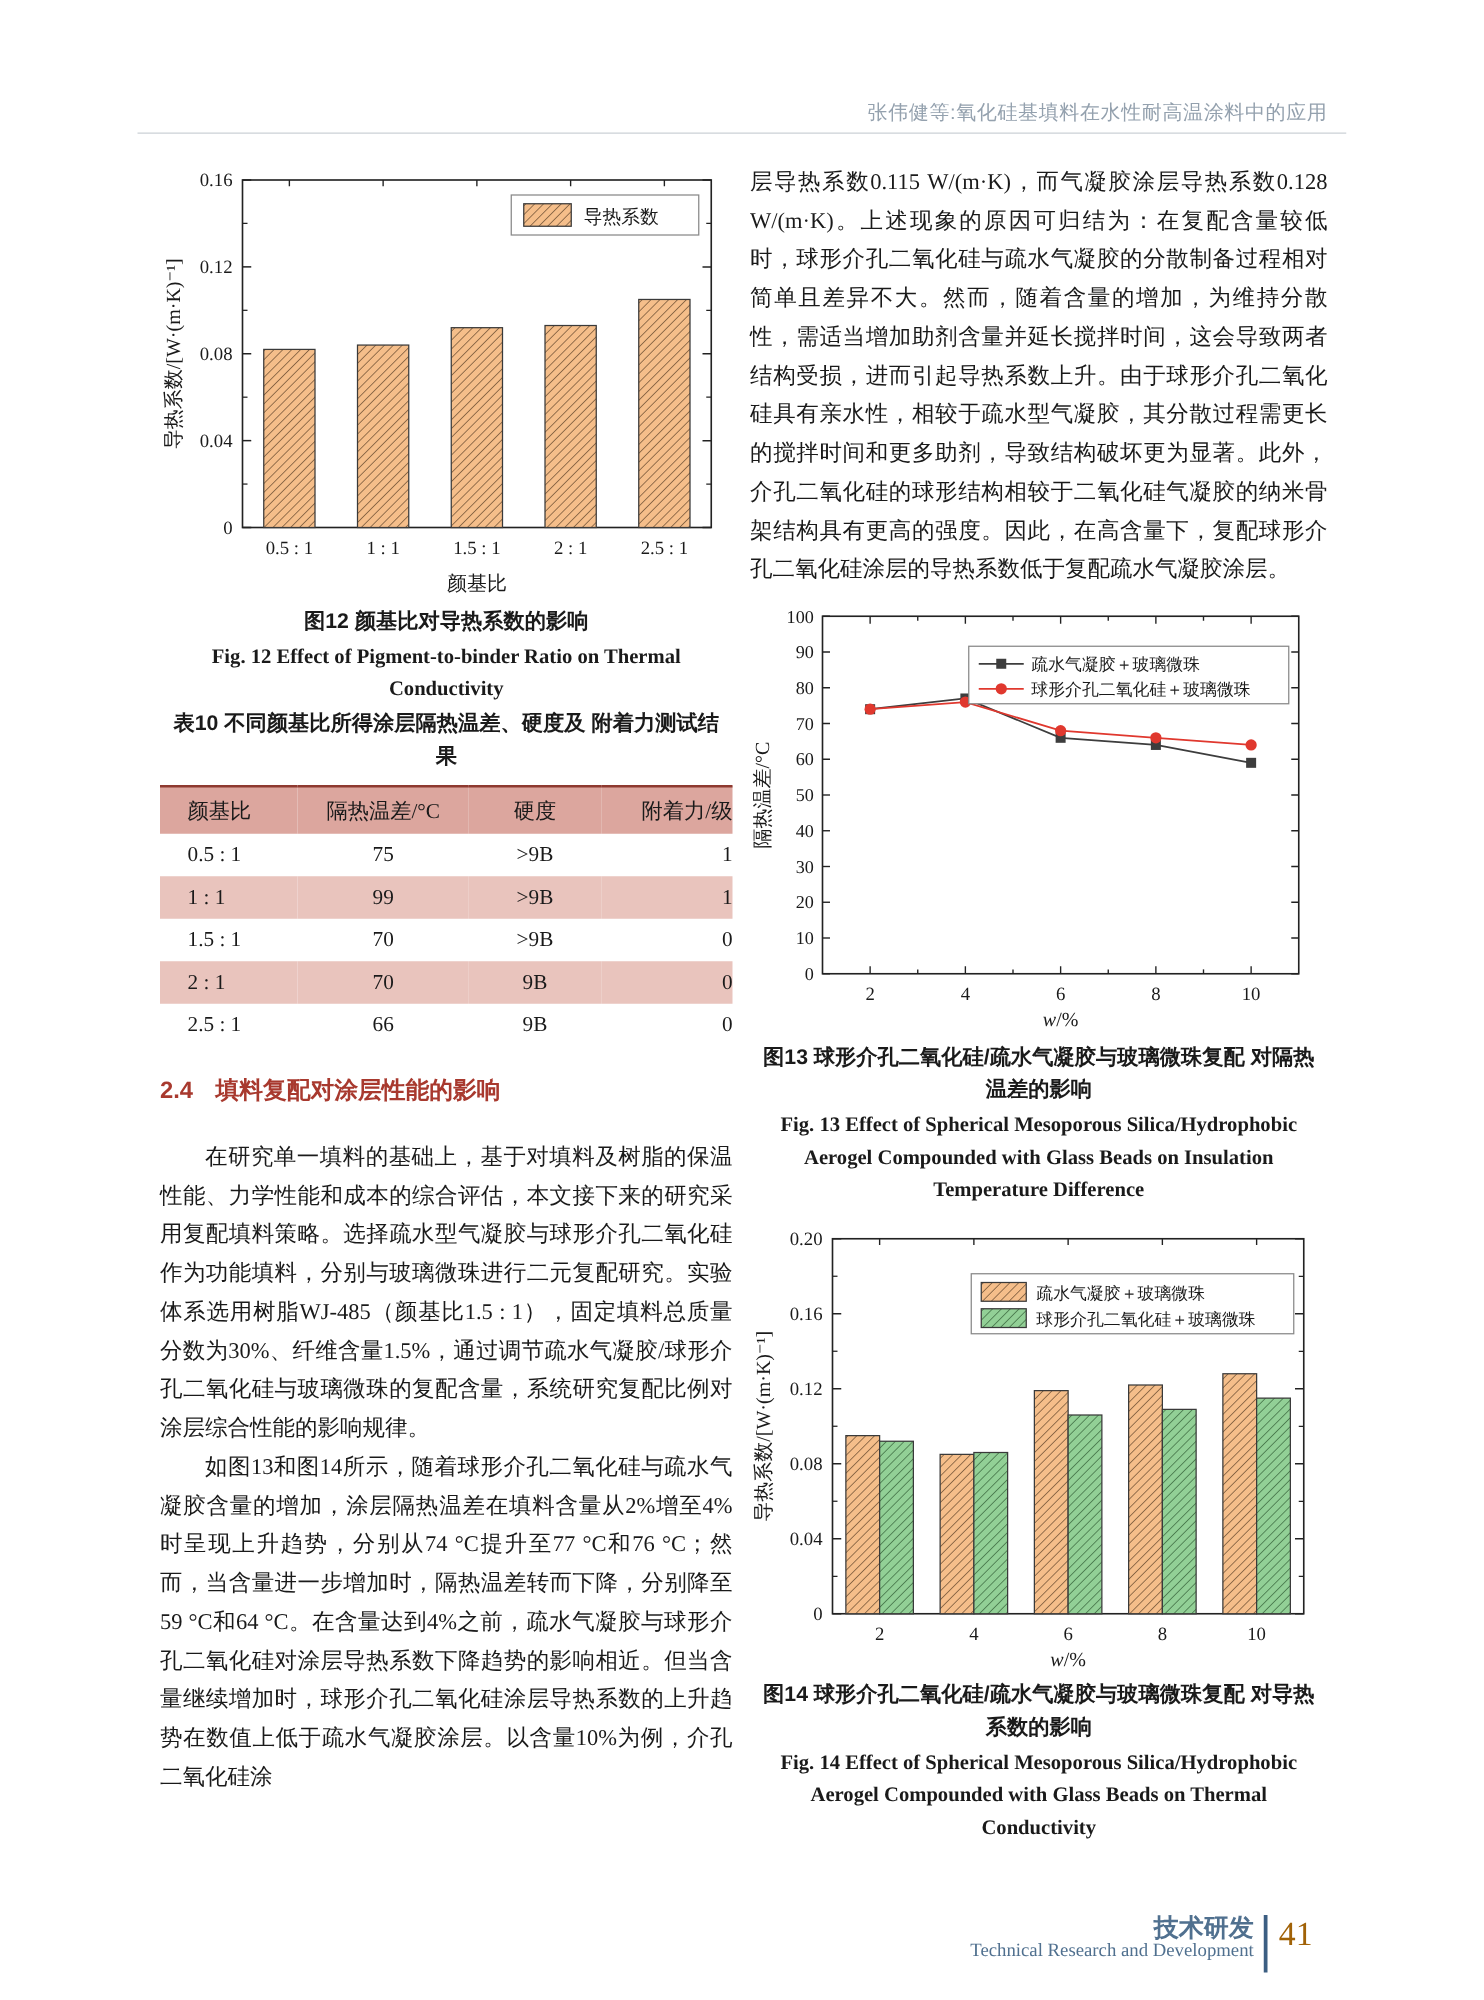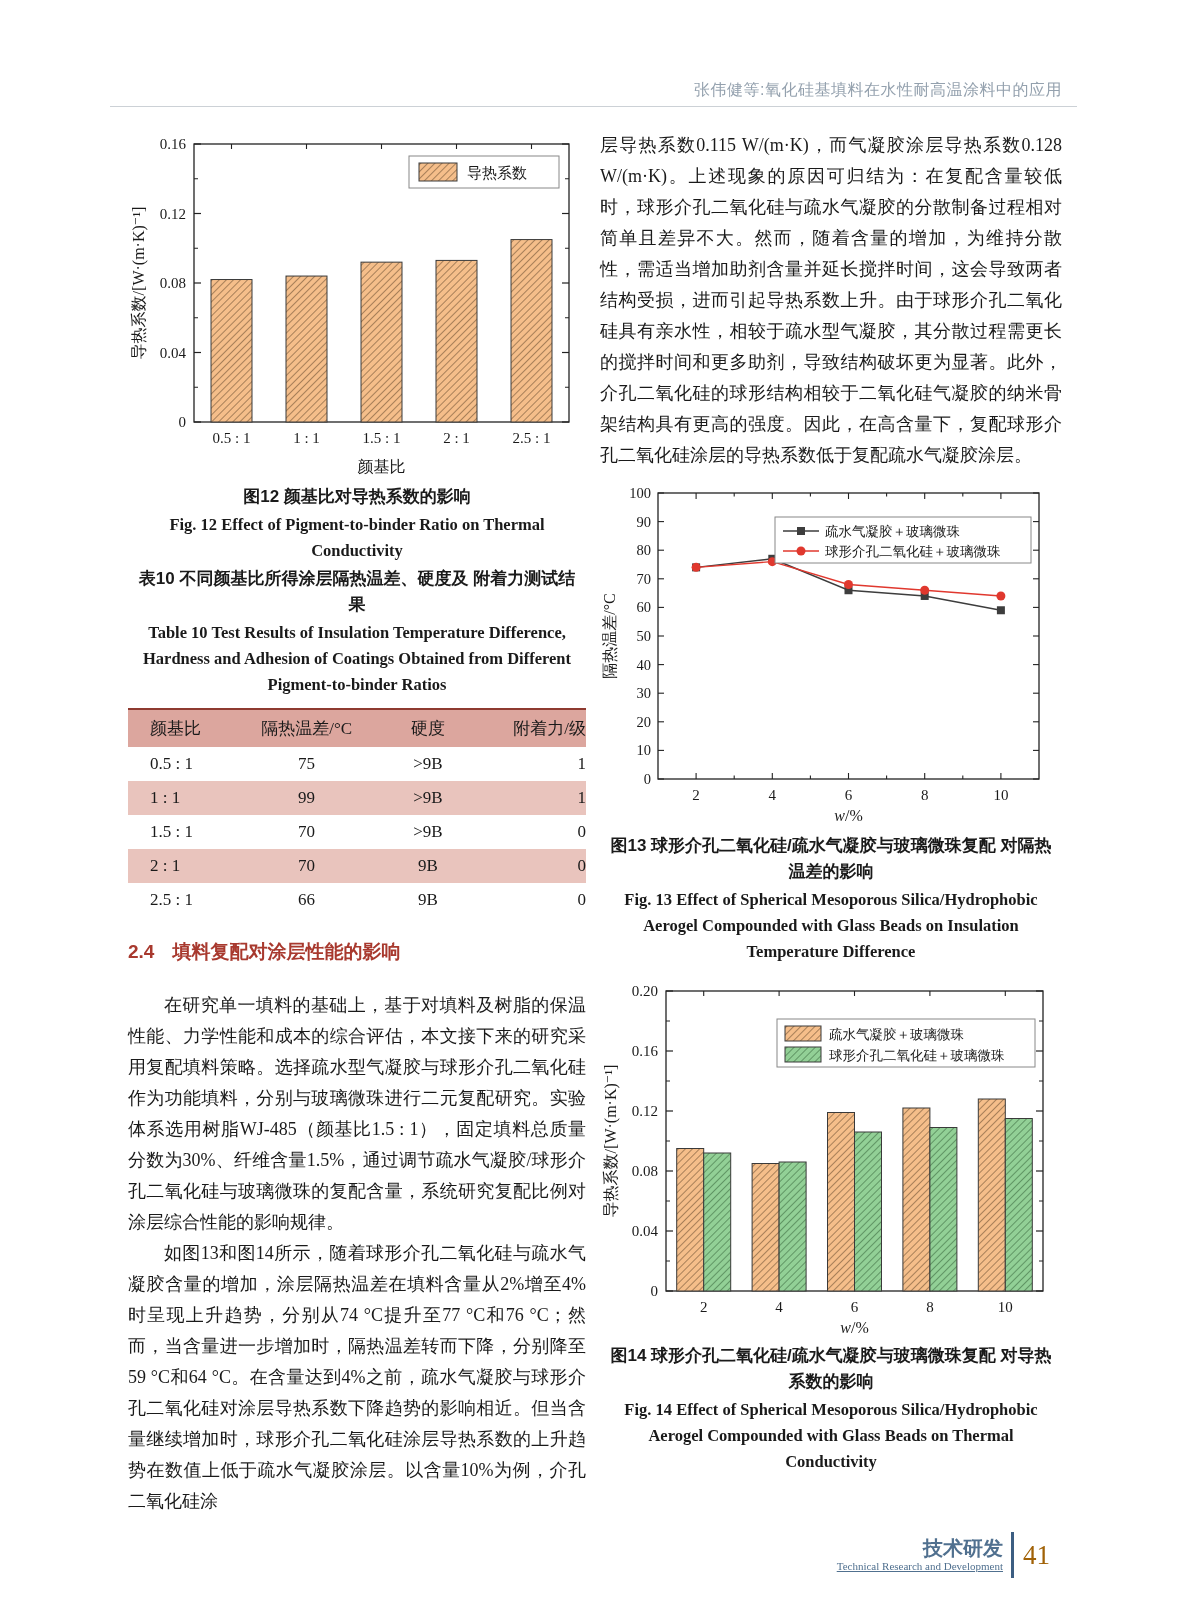--- a/index.html
+++ b/index.html
@@ -24,25 +24,25 @@
   table.t10 th:first-child,table.t10 td:first-child{text-align:left;padding-left:22px;width:24%;}
   table.t10 th:nth-child(2),table.t10 td:nth-child(2){width:30%;text-align:center;}
   table.t10 th:nth-child(3),table.t10 td:nth-child(3){width:23%;text-align:center;}
   table.t10 th:nth-child(4),table.t10 td:nth-child(4){width:23%;text-align:right;}
   table.t10 tbody tr.shaded{background:#e9c4bd;}
   .sec-head{margin:22px 0 25px 0;font-size:19px;font-weight:bold;color:#a8392e;
         font-family:Liberation Sans, sans-serif;}
   .sec-head .sec-no{margin-right:18px;}
   p.body{margin:0;font-size:18px;line-height:31px;text-align:justify;}
   p.indent{text-indent:2em;}
-  .footer{position:absolute;right:137px;bottom:22px;display:flex;align-items:center;}
+  .footer{position:absolute;right:137px;bottom:22px;display:flex;align-items:flex-start;}
   .f-left{text-align:right;margin-right:8px;}
   .f-zh{font-size:20px;font-weight:bold;color:#50708f;
         font-family:"Liberation Sans","DejaVu Sans",sans-serif;line-height:22px;}
-  .f-en{font-size:11px;color:#50708f;line-height:15px;text-decoration:underline;}
+  .f-en{font-size:15px;color:#50708f;line-height:15px;}
   .f-bar{width:3px;height:46px;background:#3c5e82;margin-right:9px;}
   .f-num{font-size:27px;color:#a16207;}
 </style>
 </head>
 <body>
 
 <div class="page">
 
   <div class="running-head">张伟健等:氧化硅基填料在水性耐高温涂料中的应用</div>
   <div class="head-rule"></div>
@@ -103,21 +103,20 @@
           <rect x="281" y="26" width="150" height="32" fill="#fff" stroke="#888" stroke-width="1"></rect>
           <rect x="291" y="33" width="38" height="18" fill="url(#h-o-12)" stroke="#3a3a3a" stroke-width="1"></rect>
           <text x="339" y="48" fill="#1a1a1a" font-size="15" text-anchor="start" font-family="&quot;Liberation Serif&quot;,&quot;DejaVu Serif&quot;,serif">导热系数</text>
           <text x="253.5" y="342" fill="#1a1a1a" font-size="16" text-anchor="middle" font-family="&quot;Liberation Serif&quot;,&quot;DejaVu Serif&quot;,serif">颜基比</text>
           <text x="16" y="153" fill="#1a1a1a" font-size="16" text-anchor="middle" font-family="&quot;Liberation Serif&quot;,&quot;DejaVu Serif&quot;,serif" transform="rotate(-90 16 153)">导热系数/[W·(m·K)⁻¹]</text>
         </svg>
       </div>
     <div class="cap zh">图12  颜基比对导热系数的影响</div>
     <div class="cap en">Fig. 12  Effect of Pigment-to-binder Ratio on Thermal Conductivity</div>
     <div class="cap zh tablecap">表10  不同颜基比所得涂层隔热温差、硬度及 附着力测试结果</div>
-    <div class="cap en">Table 10  Test Results of Insulation Temperature Difference, Hardness and Adhesion of Coatings Obtained from Different Pigment-to-binder Ratios</div>
     <table class="t10">
       <thead>
         <tr>
           <th>颜基比</th>
           <th>隔热温差/°C</th>
           <th>硬度</th>
           <th>附着力/级</th>
         </tr>
       </thead>
       <tbody>

